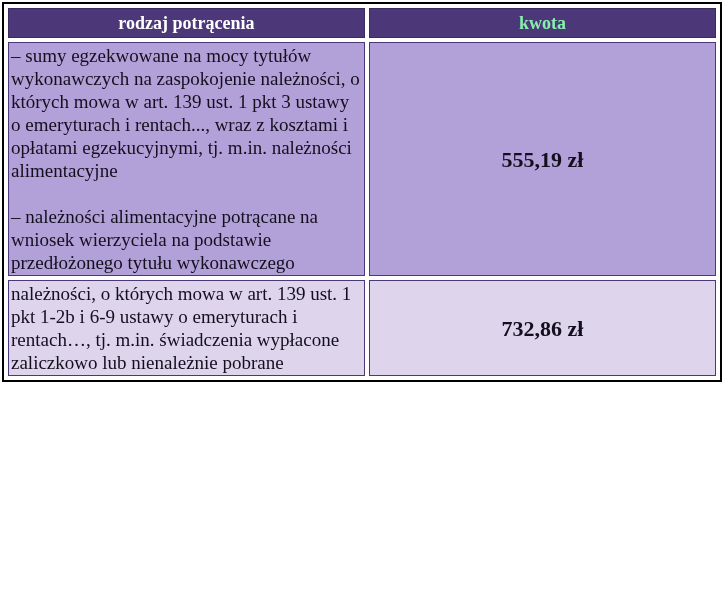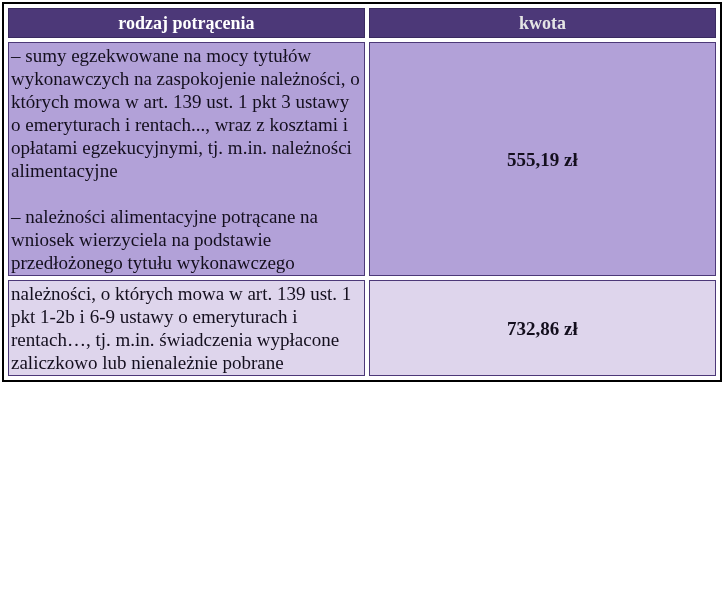--- a/index.html
+++ b/index.html
@@ -41,37 +41,37 @@
     padding: 1px 2px;
     vertical-align: top;
     font-size: 19px;
     line-height: 23px;
   }
   td.amount-cell {
     border: 1px solid #4c3878;
     padding: 1px 2px;
     vertical-align: middle;
     text-align: center;
-    font-size: 19px;
+    font-size: 22px;
     font-weight: bold;
     line-height: 23px;
   }
   .para { margin: 0; }
   .para.second { margin-top: 23px; }
   .para:empty { display: none; }
 </style>
 </head>
 <body style="color: rgb(20, 15, 30);">
 
 <div class="page">
   <table class="deductions">
     <thead>
       <tr>
         <th class="hdr hdr-type" style="background-color: rgb(76, 56, 120); color: rgb(255, 255, 255);">rodzaj potrącenia</th>
-        <th class="hdr hdr-amount" style="background-color: rgb(76, 56, 120); color: #e5e5e5;">kwota</th>
+        <th class="hdr hdr-amount" style="background-color: rgb(76, 56, 120); color: #86efac;">kwota</th>
       </tr>
     </thead>
     <tbody>
       <tr>
         <td class="desc-cell" style="background-color: rgb(178, 161, 216);">
           <div class="para">– sumy egzekwowane na mocy tytułów wykonawczych na zaspokojenie należności, o których mowa w art. 139 ust. 1 pkt 3 ustawy o emeryturach i rentach..., wraz z kosztami i opłatami egzekucyjnymi, tj. m.in. należności alimentacyjne</div>
           <div class="para second">– należności alimentacyjne potrącane na wniosek wierzyciela na podstawie przedłożonego tytułu wykonawczego</div>
         </td>
         <td class="amount-cell" style="background-color: rgb(178, 161, 216);">555,19 zł</td>
       </tr>

